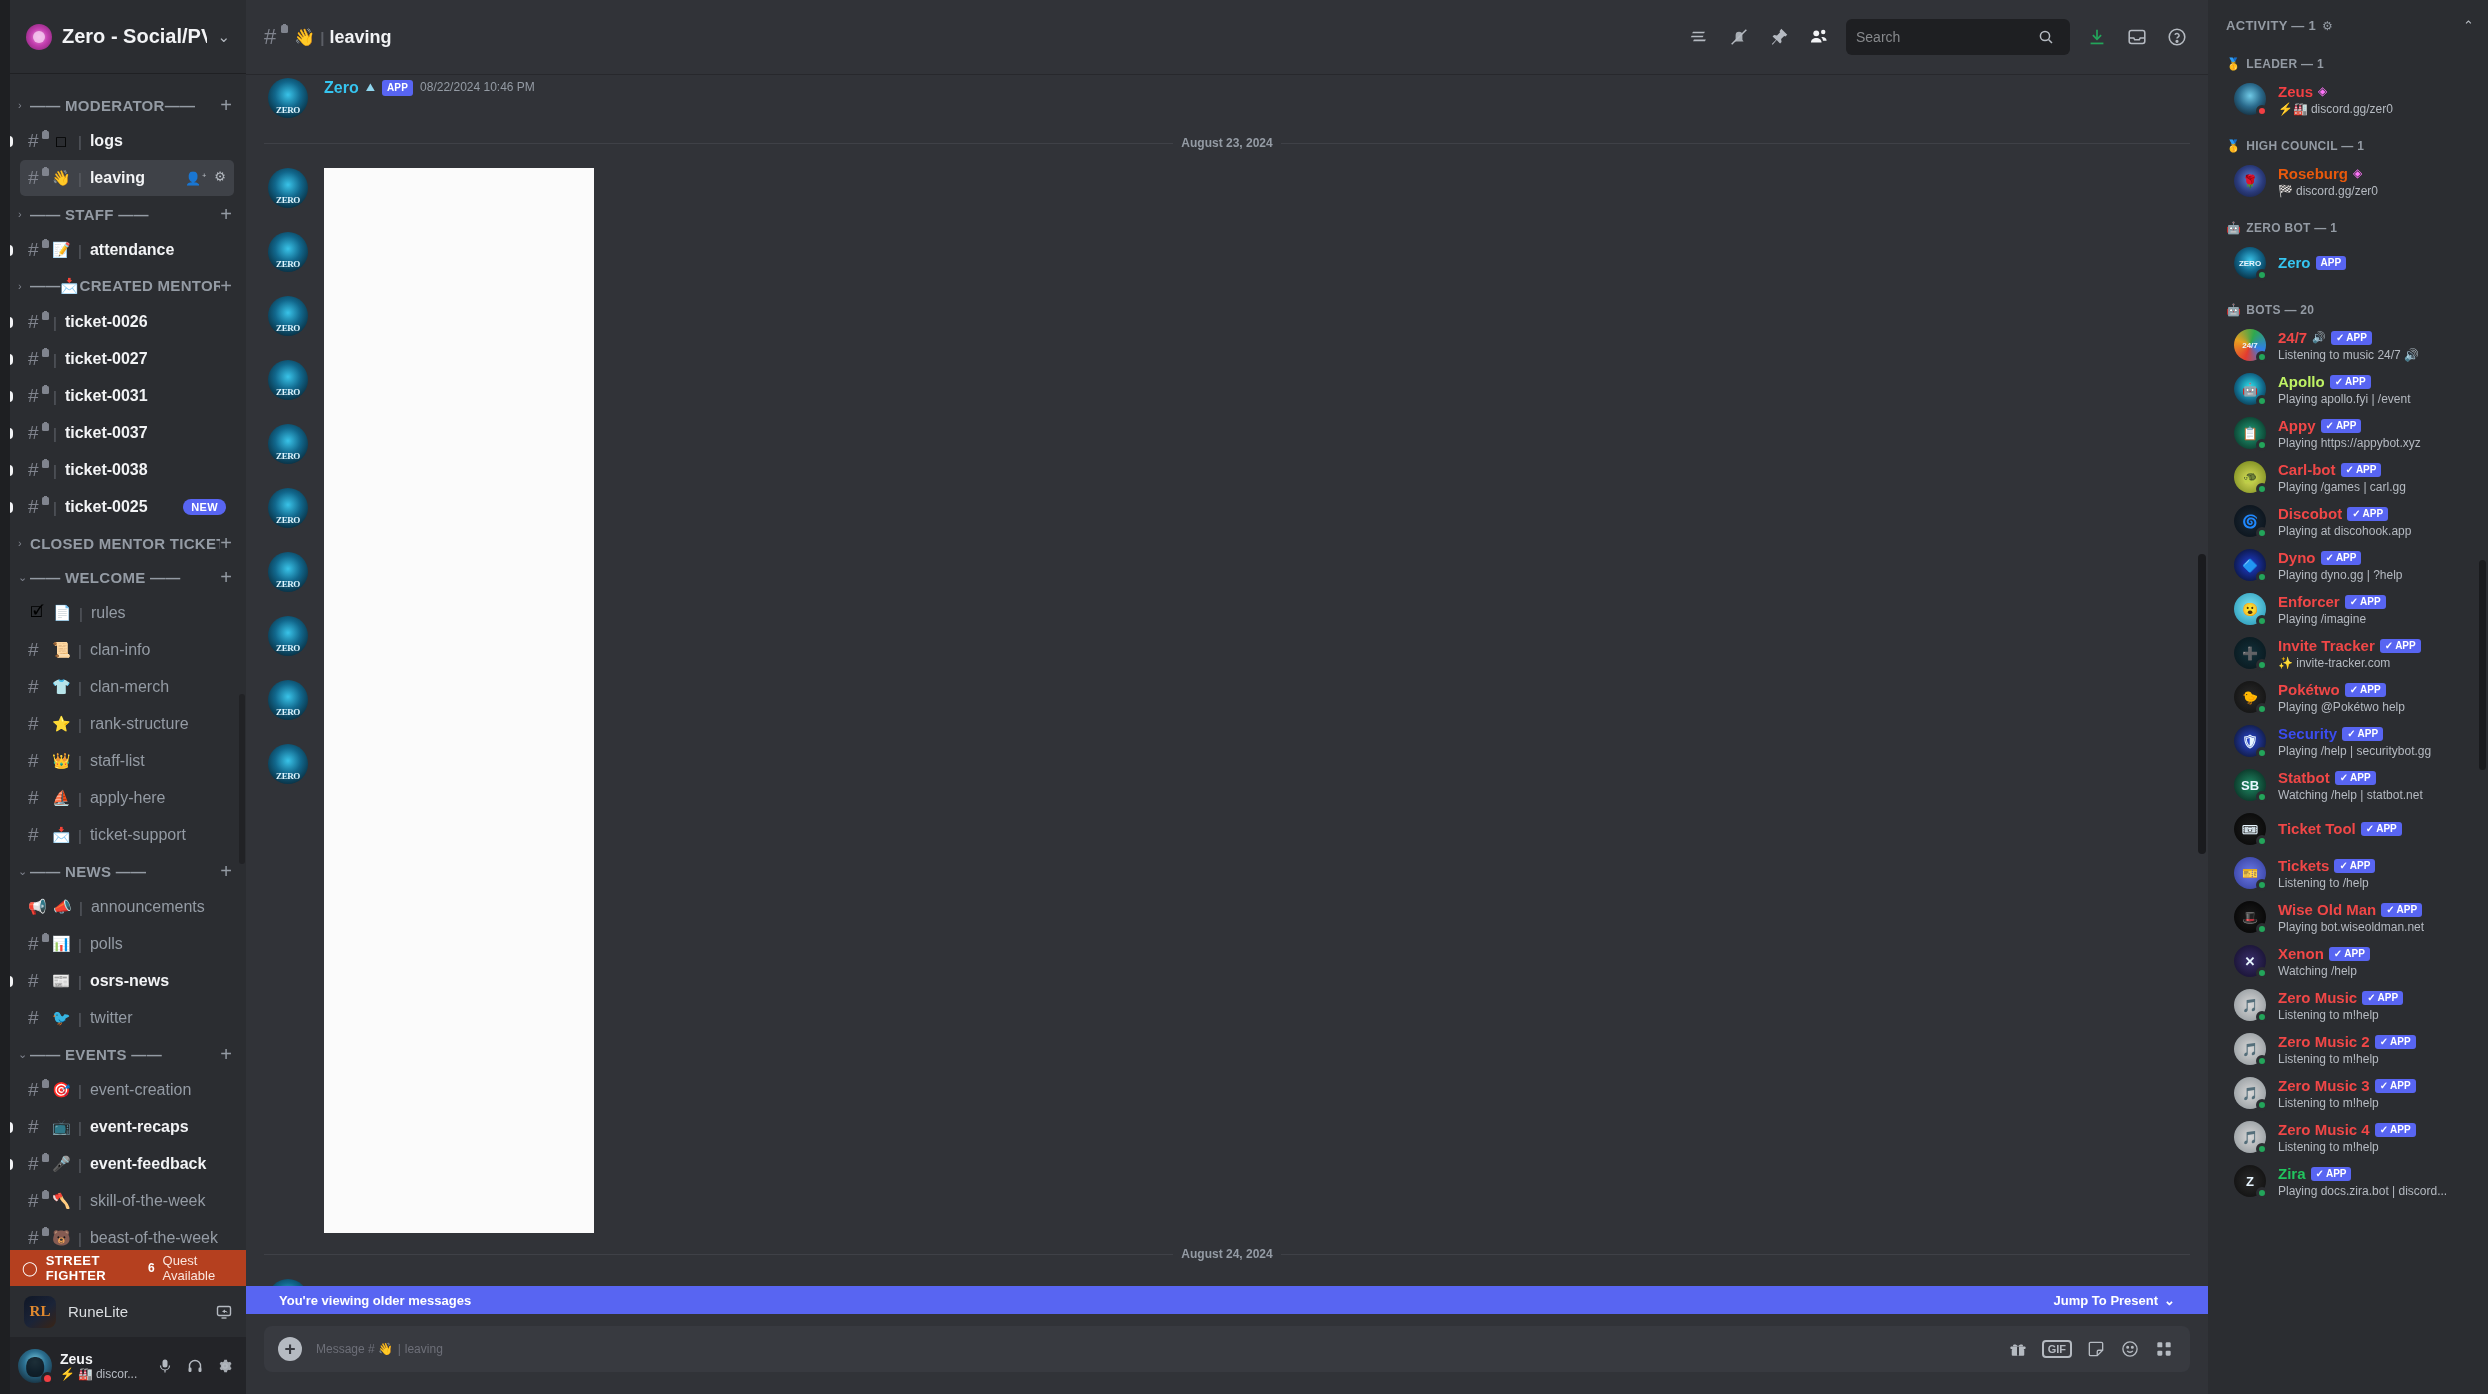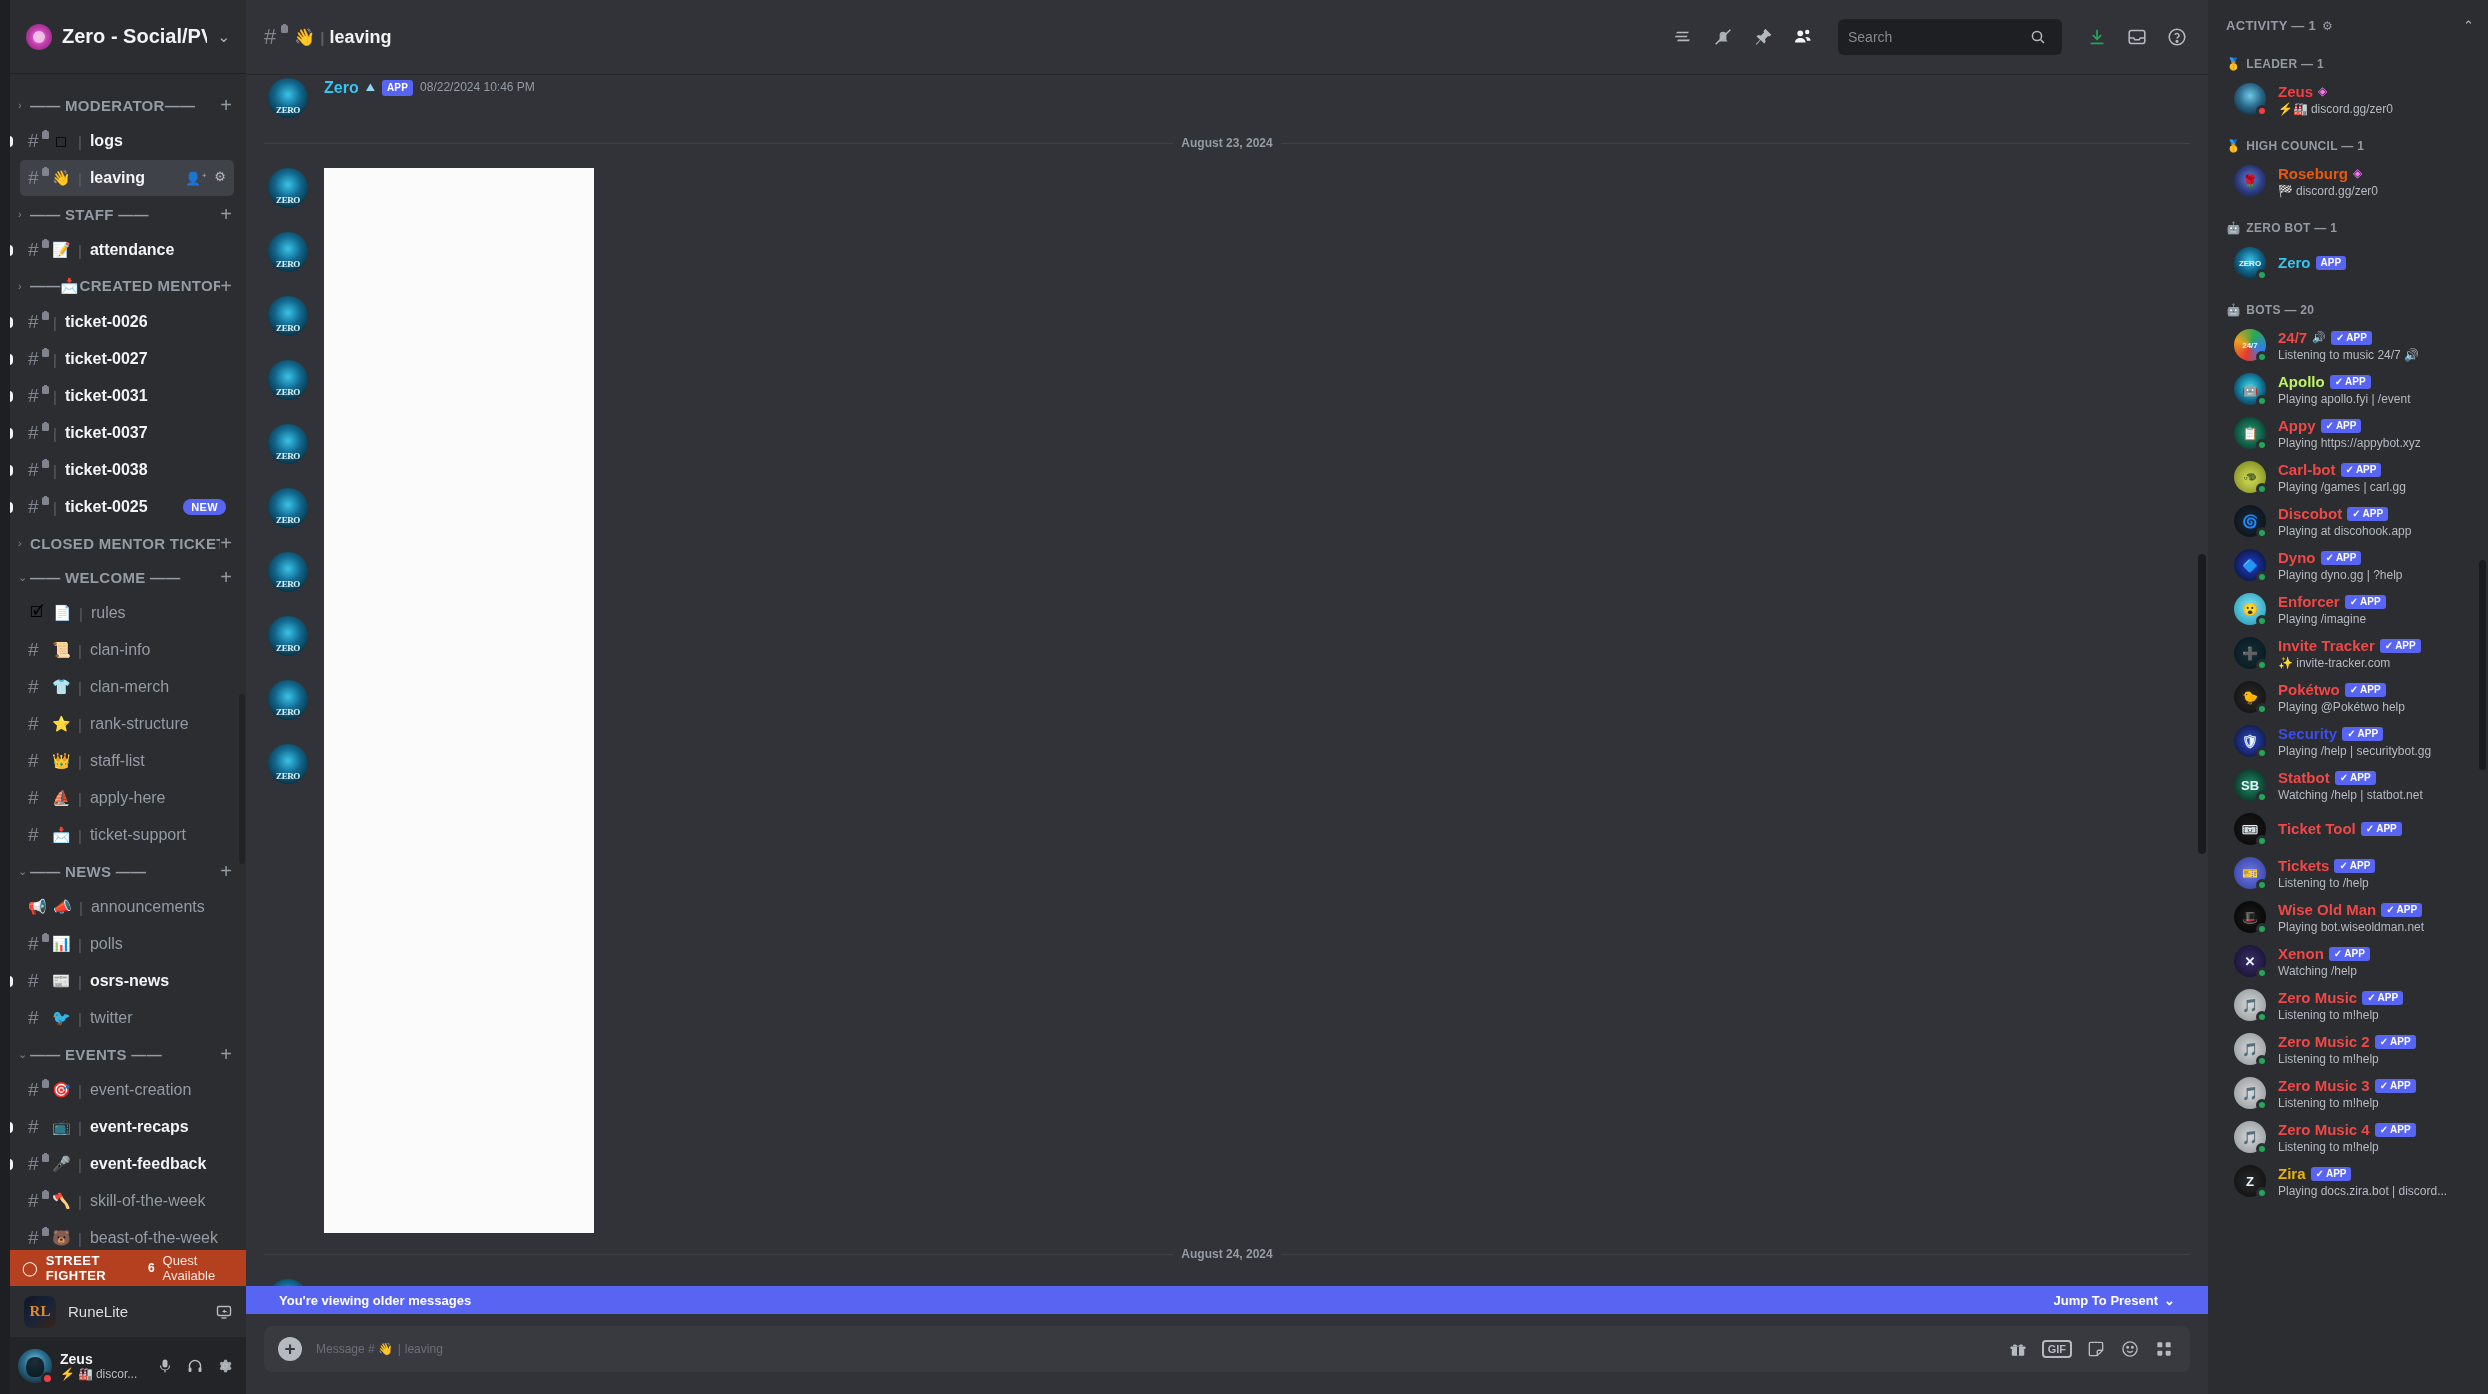--- a/index.html
+++ b/index.html
@@ -143,21 +143,21 @@
     box-shadow: 0 1px 0 rgba(0,0,0,.2);
   }
   .topbar .hash { font-size: 22px; flex: 0 0 20px; }
   .top-emoji { font-size: 17px; }
   .top-title { color: #f2f3f5; font-size: 18px; font-weight: 700; display:flex; align-items:center; gap:4px;}
   .top-actions { margin-left: auto; display: flex; align-items: center; gap: 6px; }
   .ticon { width: 34px; height: 34px; display: flex; align-items: center; justify-content: center; color: #b5bac1; cursor: pointer; }
   .searchbox {
     width: 224px; height: 36px; background: #1e1f22; border-radius: 6px;
     display: flex; align-items: center; padding: 0 16px 0 10px; cursor: text;
-    margin: 0 12px;
+    margin: 0 4px;
   }
   .searchbox input {
     flex: 1; background: transparent; border: 0; outline: 0;
     color: #dbdee1; font-size: 14px; font-family: inherit;
   }
   .searchbox input::placeholder { color: #87898c; }
 
   
   .content { flex: 1; display: flex; min-height: 0; }
   .msgs { flex: 1; position: relative; overflow: hidden; min-width:0;}
@@ -1070,21 +1070,21 @@
             </div>
             <div class="msub">
               <span>Listening to m!help</span>
             </div>
           </div>
         </div>
         <div class="member">
           <div class="mav" style="background:radial-gradient(circle at 50% 50%,#2a2a2a 0%,#121212 80%);color:#e8f6ff;font-size:13px;font-weight:700;">Z<span class="sd online"></span></div>
           <div class="minfo">
             <div class="mname-row">
-              <span class="mname" style="color:#eab308;">Zira</span>
+              <span class="mname" style="color:#22c55e;">Zira</span>
               <span class="vtag">
                 <span>✓</span>
                 <span>APP</span>
               </span>
             </div>
             <div class="msub">
               <span>Playing docs.zira.bot | discord...</span>
             </div>
           </div>
         </div>

